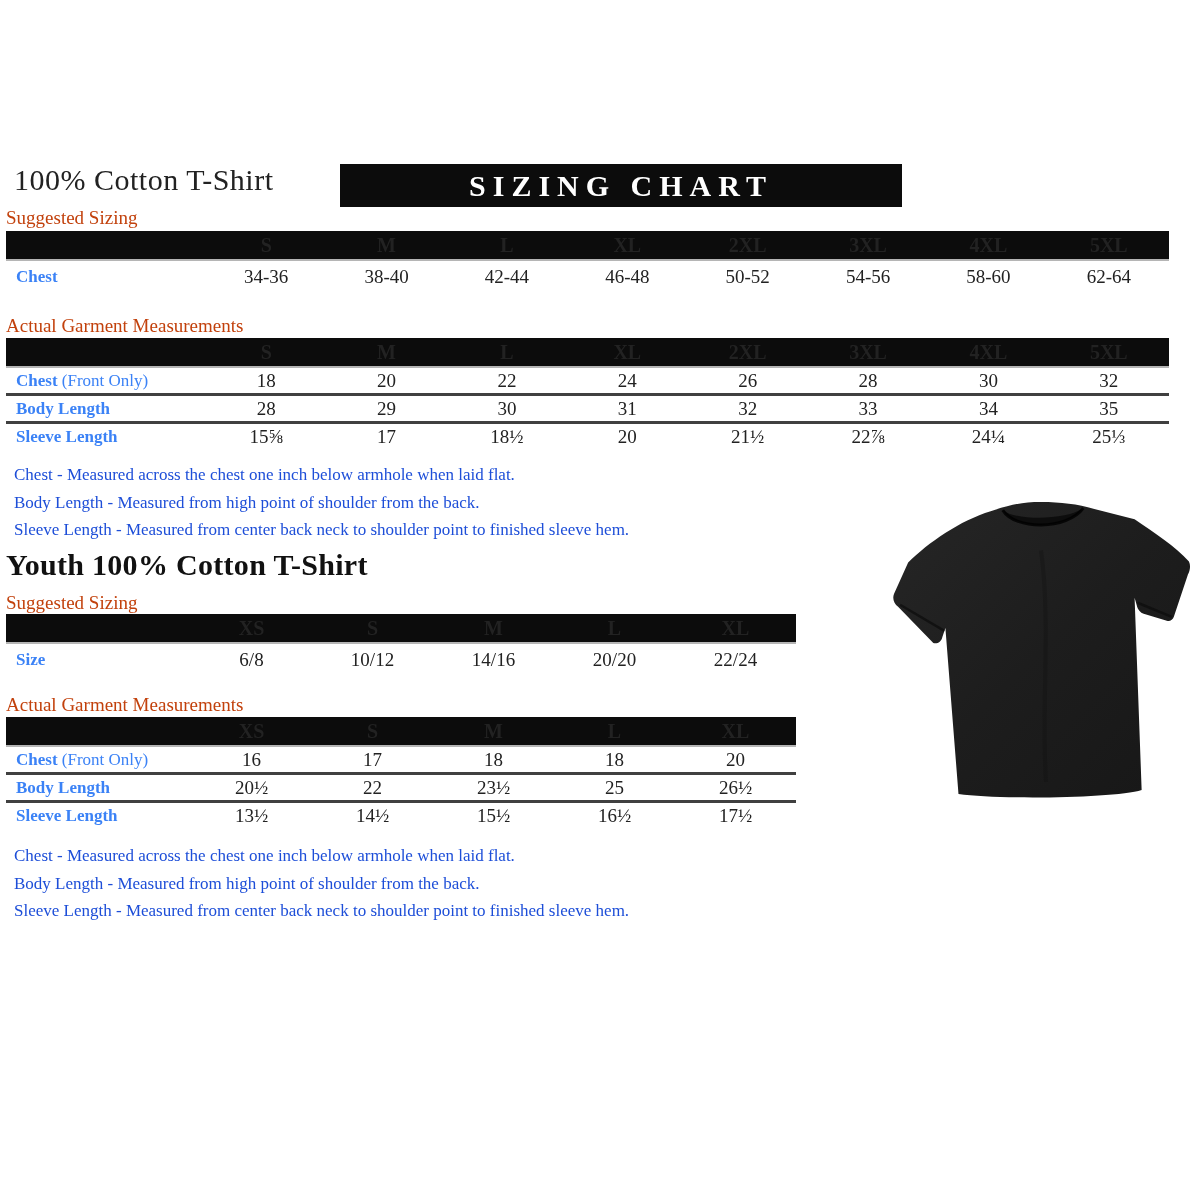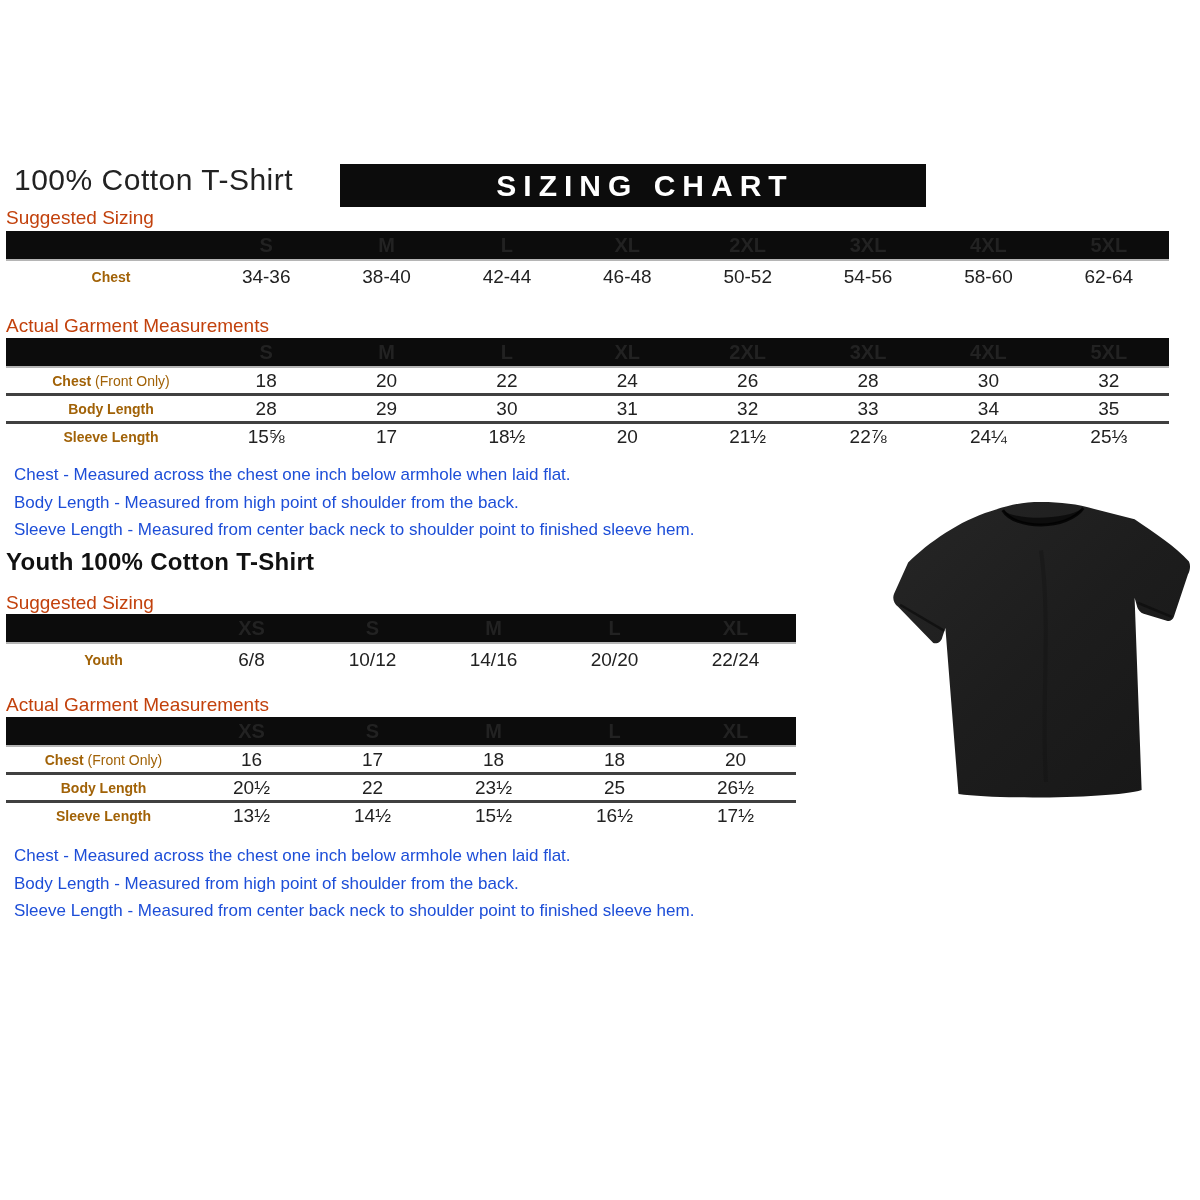--- a/index.html
+++ b/index.html
@@ -1,54 +1,54 @@
 <!DOCTYPE html>
 <html><head>
 <meta charset="utf-8">
 <style>
   html,body{margin:0;padding:0;background:#ffffff;}
   #canvas{
     position:relative;
     width:1200px;height:1200px;
     background:#ffffff;
-    font-family:Liberation Sans, sans-serif;
+    font-family:Liberation Serif, serif;
     color:#1a1a1a;
     overflow:hidden;
   }
   .abs{position:absolute;}
 
   .main-title{
     font-size:30px;font-weight:400;color:#222;letter-spacing:.5px;
   }
   .banner{
     background:#0c0c0c;color:#ffffff;
     display:flex;align-items:center;justify-content:center;
-    font-size:30px;font-weight:700;letter-spacing:7px;padding-left:24px;
+    font-size:30px;font-weight:700;letter-spacing:7px;
   }
   .section-label{
     font-size:19px;color:#c2410c;font-weight:400;
   }
   .youth-title{
-    font-size:24px;font-weight:700;color:#111;letter-spacing:.3px;
+    font-size:30px;font-weight:700;color:#111;letter-spacing:.3px;
   }
 
   
   .size-table{width:100%;}
   .st-row{
     display:grid;
     grid-template-columns:var(--labelw) repeat(var(--n),1fr);
     align-items:center;
   }
   .st-head{
     background:#0c0c0c;color:#ffffff;height:28px;
     border-bottom:2px solid #b5b5b5;
   }
   .st-head .st-cell{font-weight:700;font-size:20px;}
   .st-cell{text-align:center;font-size:19px;color:#222;}
-  .st-label{text-align:center;padding-left:10px;font-size:14px;color:#a16207;}
+  .st-label{text-align:left;padding-left:10px;font-size:17px;color:#3b82f6;}
   .st-label b{font-weight:700;}
   .st-label .suffix{font-weight:400;}
   .sug .st-data{height:32px;}
   .act .st-data{height:25px;}
   .act .st-data + .st-data{border-top:3px solid #404040;}
 
   .notes div{
     font-size:17px;color:#1d4ed8;line-height:27.5px;white-space:nowrap;
   }
 
@@ -152,21 +152,21 @@
   <div class="abs size-table sug" style="left: 6px; top: 614px; width: 790px; --labelw: 185px; --n: 5;">
       <div class="st-row st-head">
         <div class="st-cell st-label"></div>
         <div class="st-cell">XS</div>
         <div class="st-cell">S</div>
         <div class="st-cell">M</div>
         <div class="st-cell">L</div>
         <div class="st-cell">XL</div>
       </div>
       <div class="st-row st-data">
-        <div class="st-cell st-label"><b>Youth</b></div>
+        <div class="st-cell st-label"><b>Size</b></div>
         <div class="st-cell">6/8</div>
         <div class="st-cell">10/12</div>
         <div class="st-cell">14/16</div>
         <div class="st-cell">20/20</div>
         <div class="st-cell">22/24</div>
       </div>
     </div>
 
   <div class="abs section-label" style="left:6px;top:694px;">Actual Garment Measurements</div>
 

